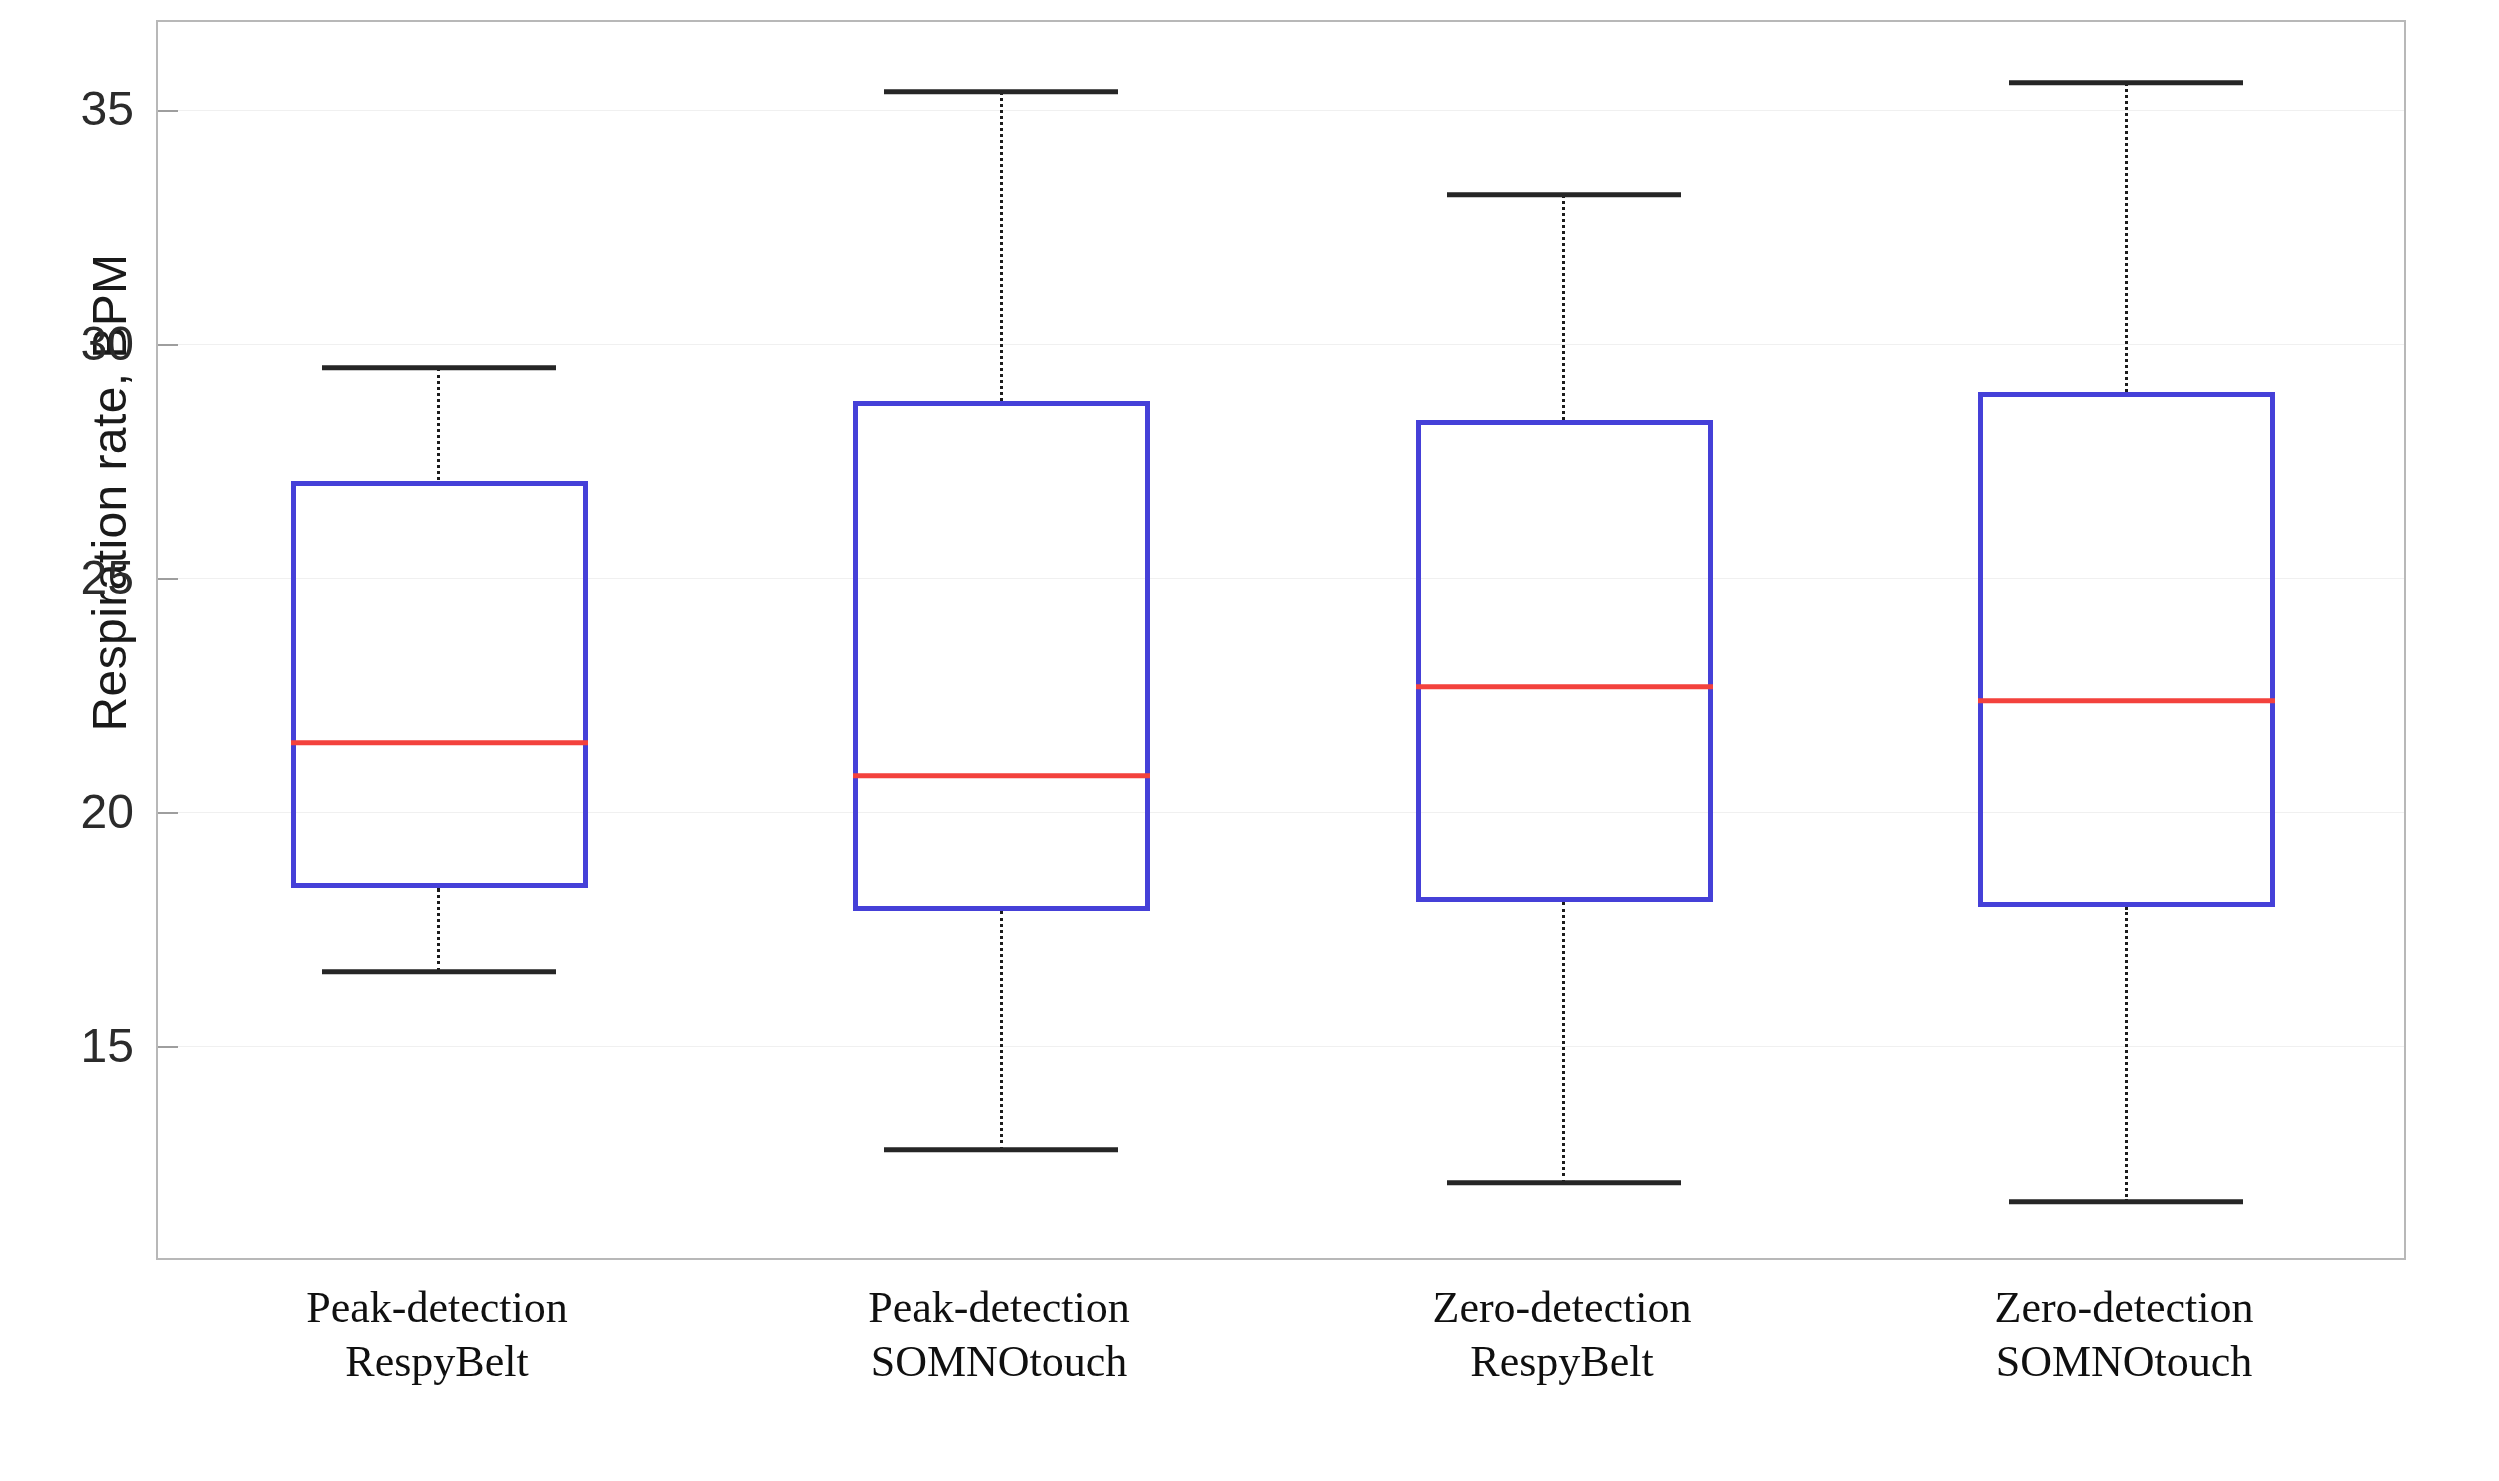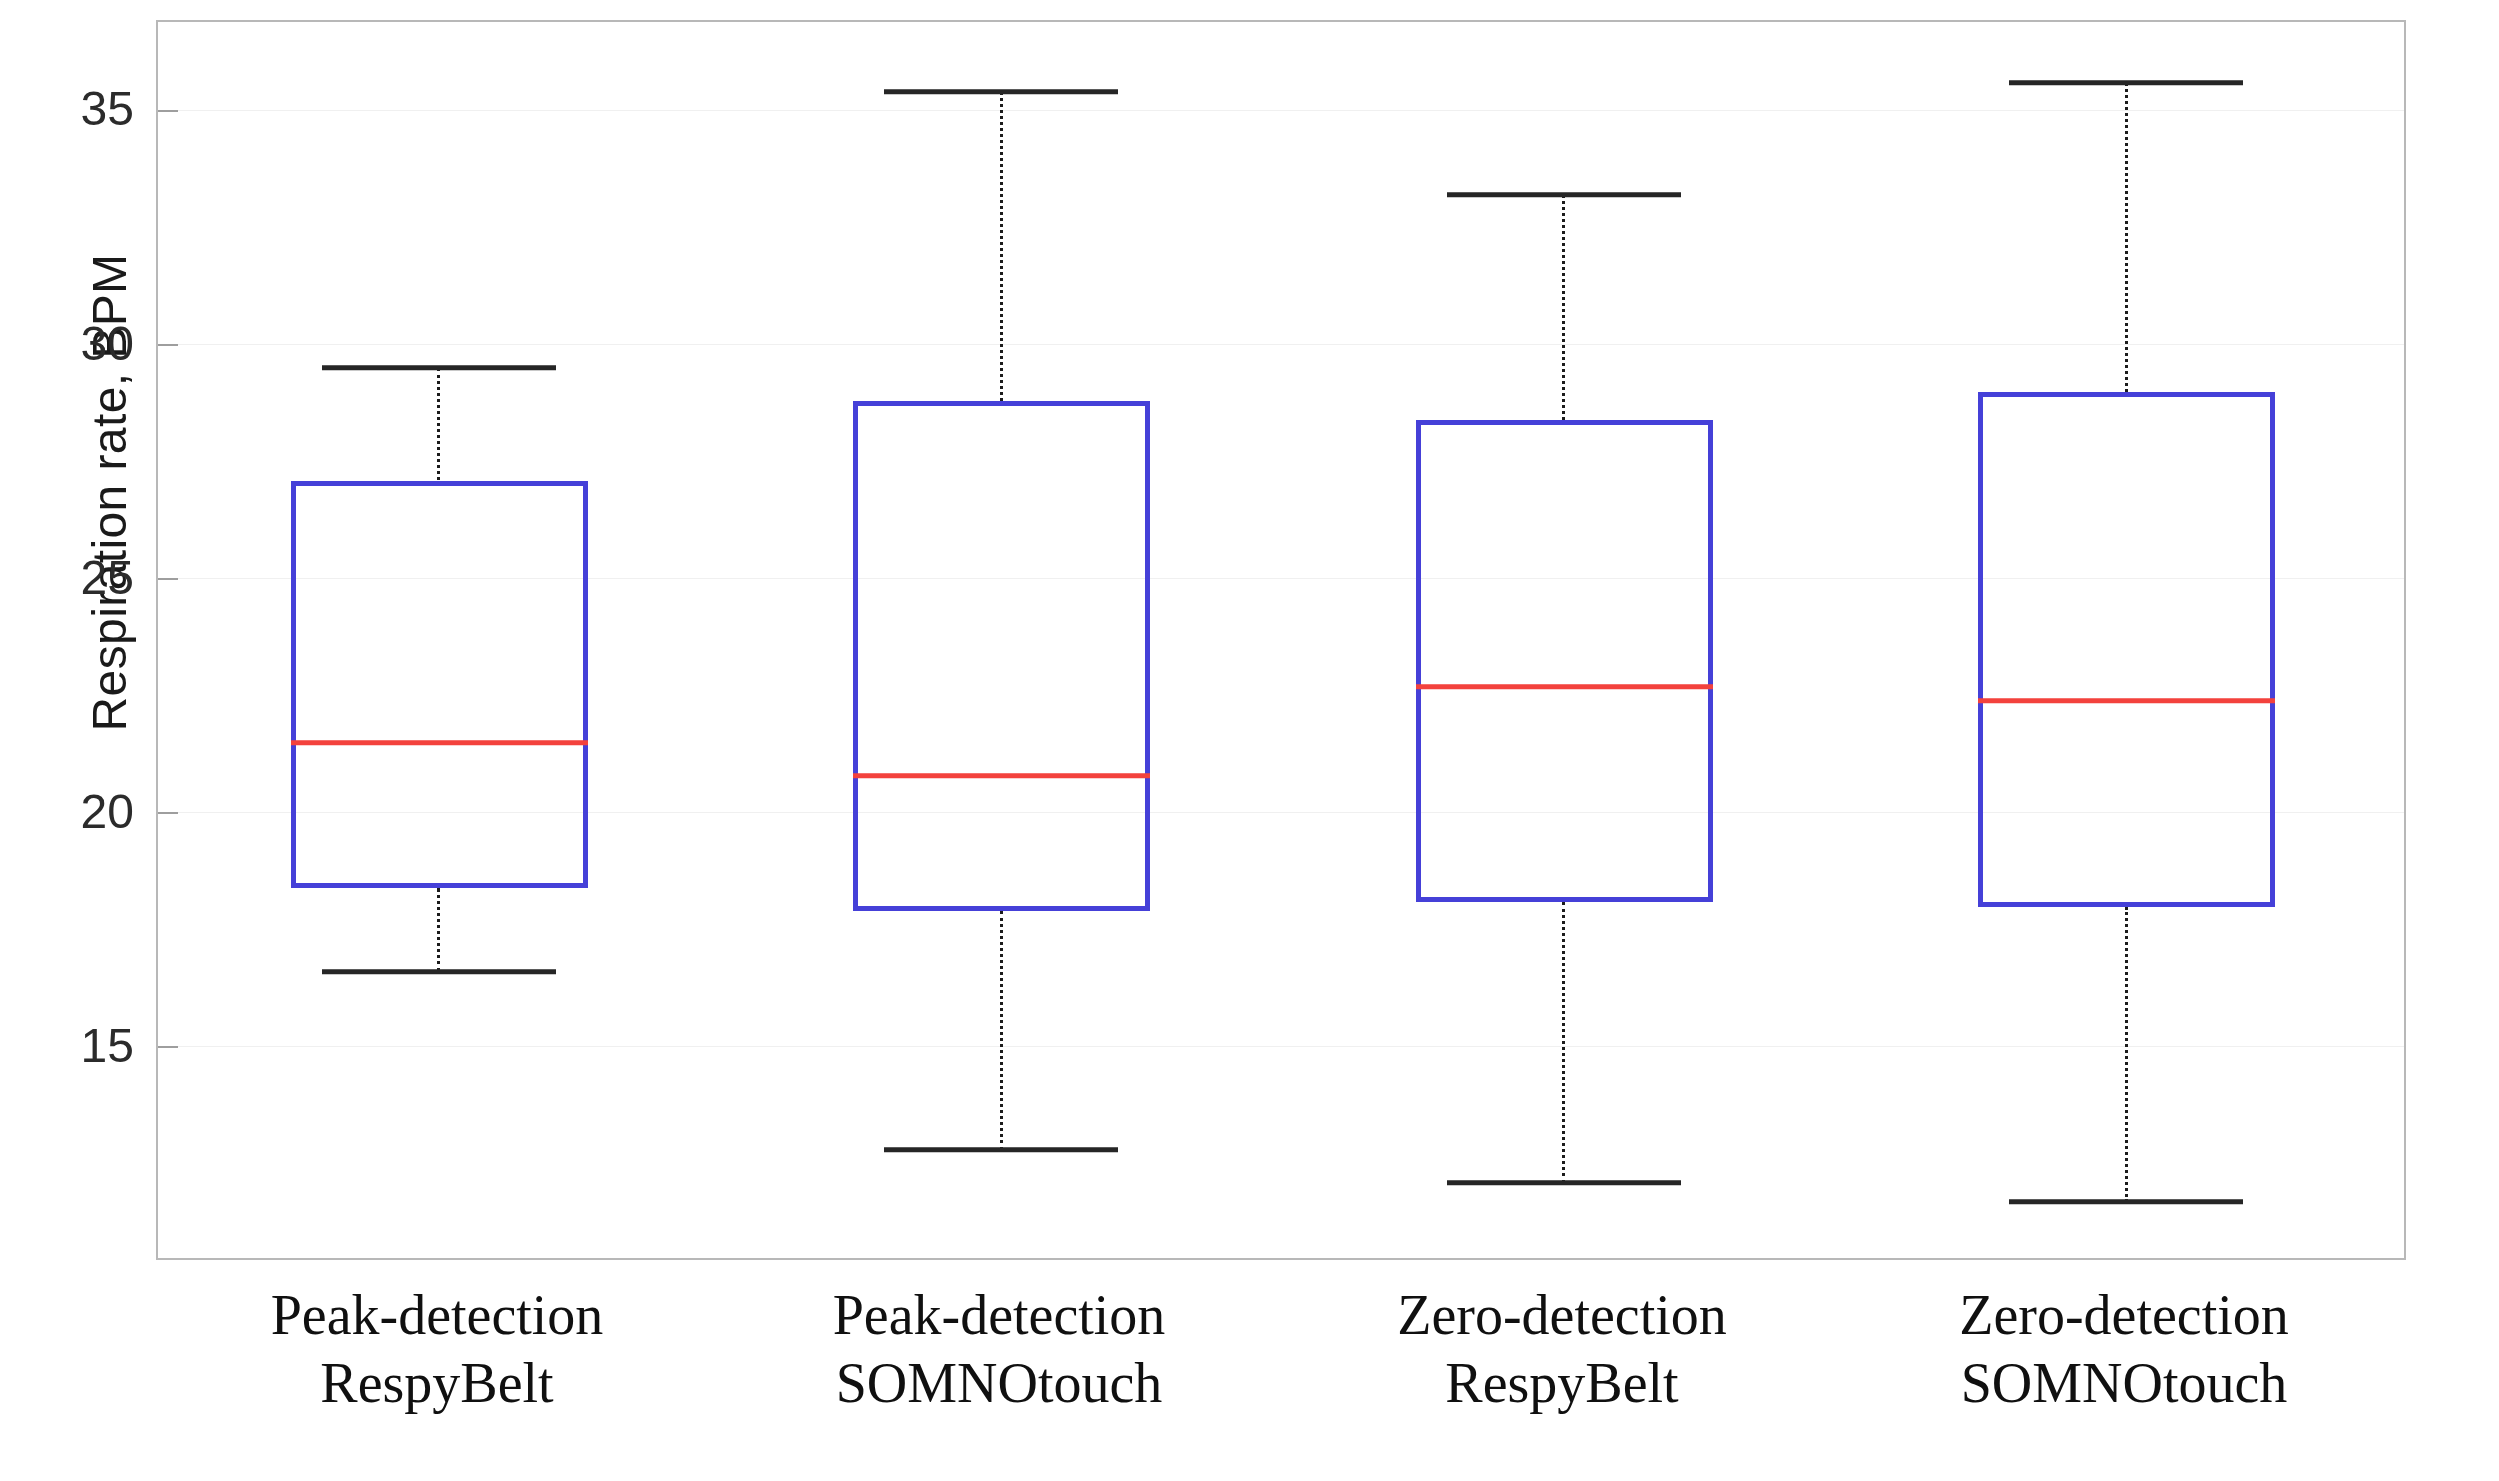--- a/index.html
+++ b/index.html
@@ -81,21 +81,21 @@
   #xlabels{
     position:absolute;
     left:156px; top:1281px;
     width:2250px; height:195px;
   }
   .xcat{
     position:absolute;
     top:0;
     text-align:center;
     font-family:"Liberation Serif", serif;
-    font-size:56px;
+    font-size:44px;
     color:#101010;
     line-height:1.22;
   }
   .xcat .l1{display:block;}
   .xcat .l2{display:block;}
 </style>
 </head>
 <body>
 
 <div id="root">

